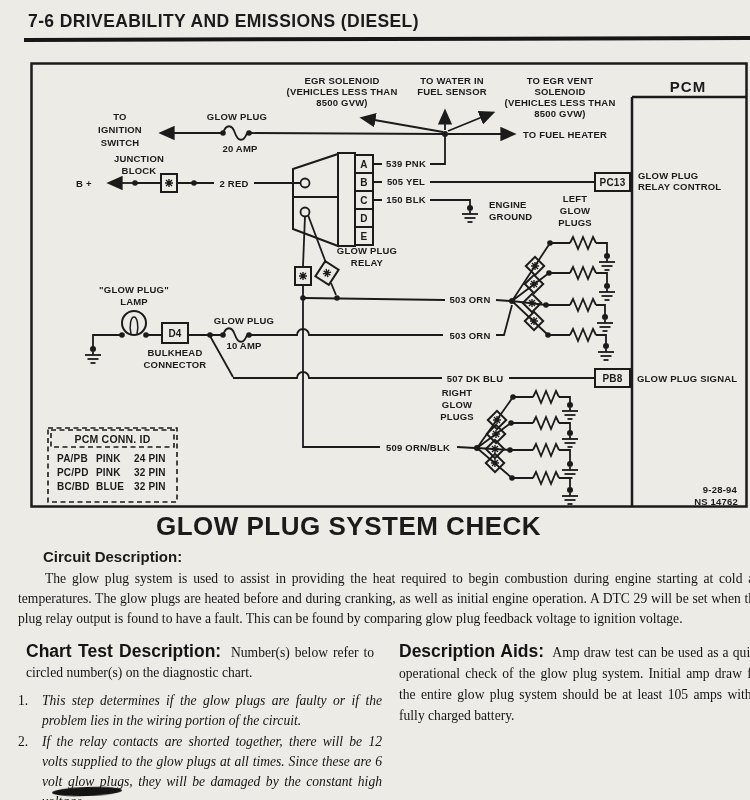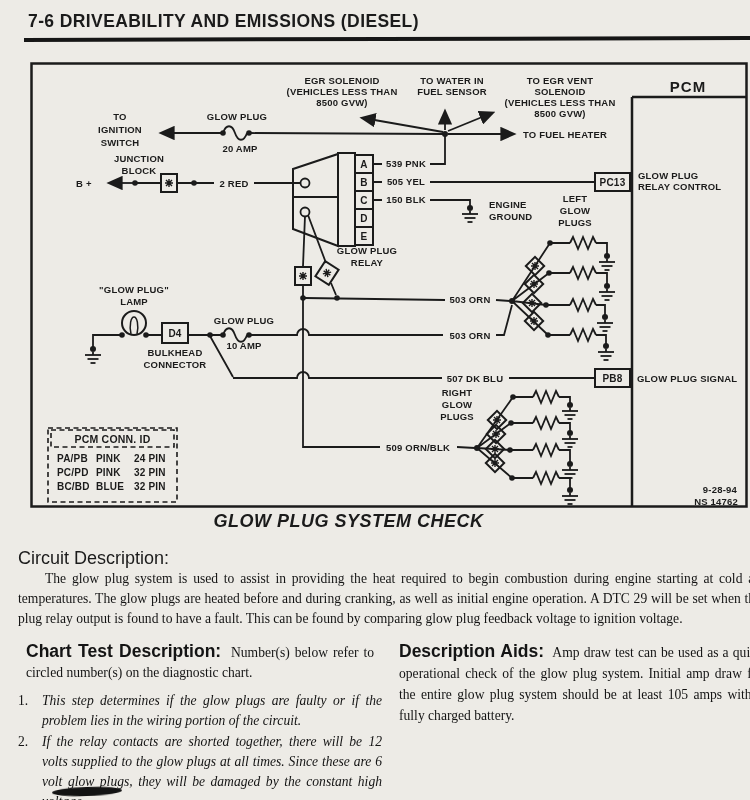--- a/index.html
+++ b/index.html
@@ -10,22 +10,22 @@
   .hdr-rule{position:absolute;left:24px;top:37px;width:726px;height:3.5px;background:#161616;transform:rotate(-.15deg);}
   .diagram-wrap{position:absolute;left:30px;top:62px;width:720px;height:448px;}
   svg text{font-family:"Liberation Sans",sans-serif;font-weight:bold;font-size:9.5px;fill:#1b1b1b;letter-spacing:.2px;}
   svg .t10{font-size:10px;} svg .t105{font-size:10.5px;} svg .t15{font-size:15px;letter-spacing:1px;}
   .w{stroke:#1b1b1b;stroke-width:1.8;fill:none;}
   .bx{stroke:#1b1b1b;stroke-width:2;fill:none;}
   .bx25{stroke:#1b1b1b;stroke-width:2.5;fill:none;}
   .dash{stroke:#1b1b1b;stroke-width:1.6;fill:none;stroke-dasharray:5 3.5;}
   .dot{fill:#1b1b1b;stroke:none;}
   .open{fill:#edebe6;stroke:#1b1b1b;stroke-width:1.8;}
-  .big-title{position:absolute;left:0;top:511px;width:697px;text-align:center;font-size:18px;font-weight:bold;letter-spacing:.5px;font-style:italic;}
-  .sec-h{font-weight:normal;font-size:18px;}
+  .big-title{position:absolute;left:0;top:511px;width:697px;text-align:center;font-size:26px;font-weight:bold;letter-spacing:.5px;}
+  .sec-h{font-weight:bold;font-size:15px;margin-left:25px;}
   .circ-h{position:absolute;left:18px;top:548px;}
   .serif{font-family:"Liberation Serif",serif;font-size:13.6px;line-height:20px;color:#141414;}
   .circ-body{position:absolute;left:18px;top:569px;width:774px;text-align:justify;text-indent:27px;}
   .col-left{position:absolute;left:18px;top:633px;width:364px;}
   .col-right{position:absolute;left:391px;top:633px;width:380px;}
   .inline-h{font-family:"Liberation Sans",sans-serif;font-weight:bold;font-size:17.5px;}
   .col-p{text-align:justify;margin:8px;}
   .num-list{margin:2px 0 0 0;}
   .num-row{display:flex;margin-top:1px;}
   .num-cell{width:24px;flex:0 0 24px;}

